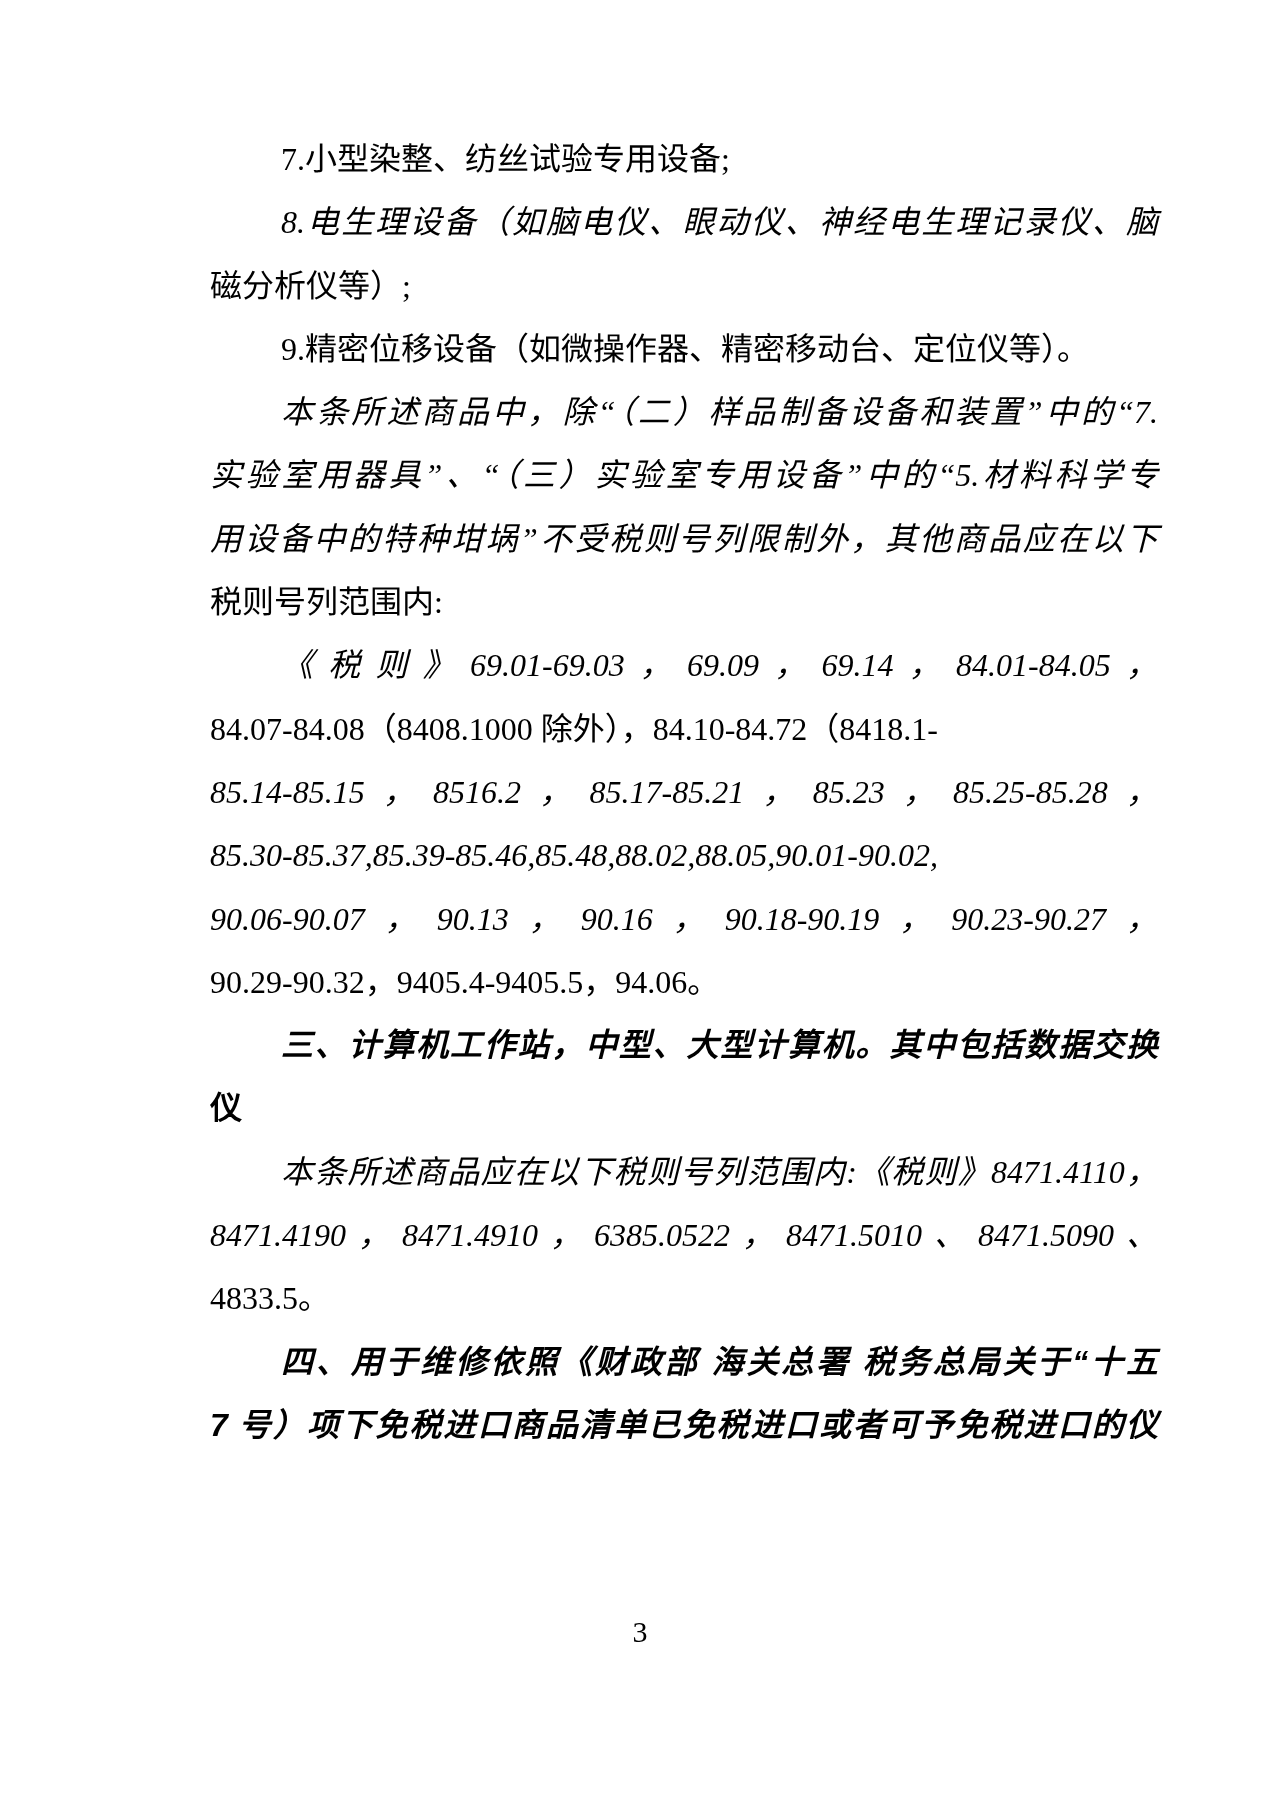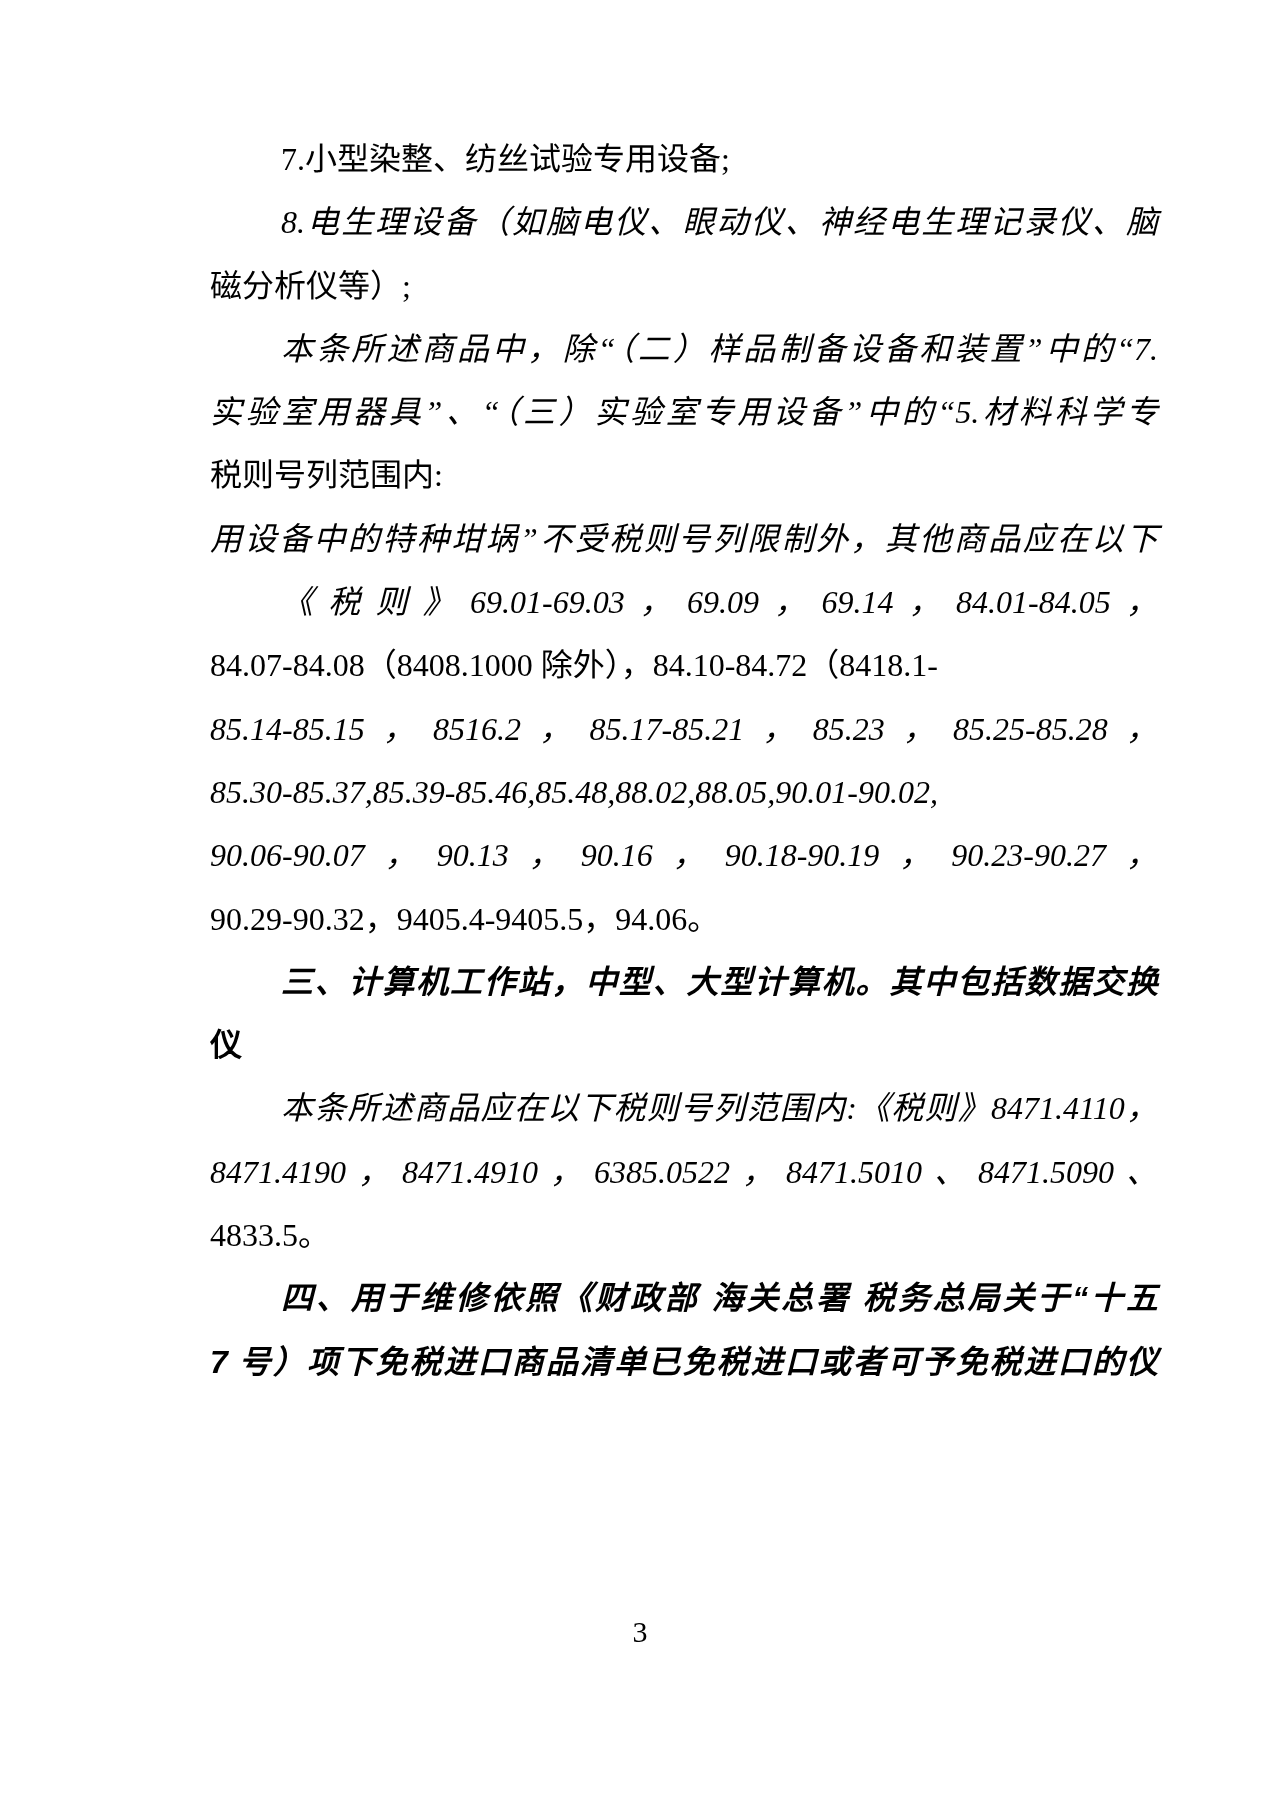--- a/index.html
+++ b/index.html
@@ -61,24 +61,25 @@
   }
 </style>
 </head>
 <body>
 
 <div class="page">
   <div class="content">
     <div class="line indent">7.小型染整、纺丝试验专用设备;</div>
     <div class="line indent fill">8.电生理设备（如脑电仪、眼动仪、神经电生理记录仪、脑</div>
     <div class="line">磁分析仪等）;</div>
+    <div class="line indent">9.精密位移设备（如微操作器、精密移动台、定位仪等）。</div>
     <div class="line indent fill">本条所述商品中，除“（二）样品制备设备和装置”中的“7.</div>
     <div class="line fill">实验室用器具”、“（三）实验室专用设备”中的“5.材料科学专</div>
+    <div class="line fill">用设备中的特种坩埚”不受税则号列限制外，其他商品应在以下</div>
     <div class="line">税则号列范围内:</div>
-    <div class="line fill">用设备中的特种坩埚”不受税则号列限制外，其他商品应在以下</div>
     <div class="line indent fill">《税则》69.01-69.03，69.09，69.14，84.01-84.05，</div>
     <div class="line">84.07-84.08（8408.1000 除外），84.10-84.72（8418.1-</div>
     <div class="line fill">85.14-85.15，8516.2，85.17-85.21，85.23，85.25-85.28，</div>
     <div class="line fill">85.30-85.37,85.39-85.46,85.48,88.02,88.05,90.01-90.02,</div>
     <div class="line fill">90.06-90.07，90.13，90.16，90.18-90.19，90.23-90.27，</div>
     <div class="line">90.29-90.32，9405.4-9405.5，94.06。</div>
     <div class="line indent fill bold">三、计算机工作站，中型、大型计算机。其中包括数据交换</div>
     <div class="line bold">仪</div>
     <div class="line indent fill">本条所述商品应在以下税则号列范围内:《税则》8471.4110，</div>
     <div class="line fill">8471.4190，8471.4910，6385.0522，8471.5010、8471.5090、</div>

